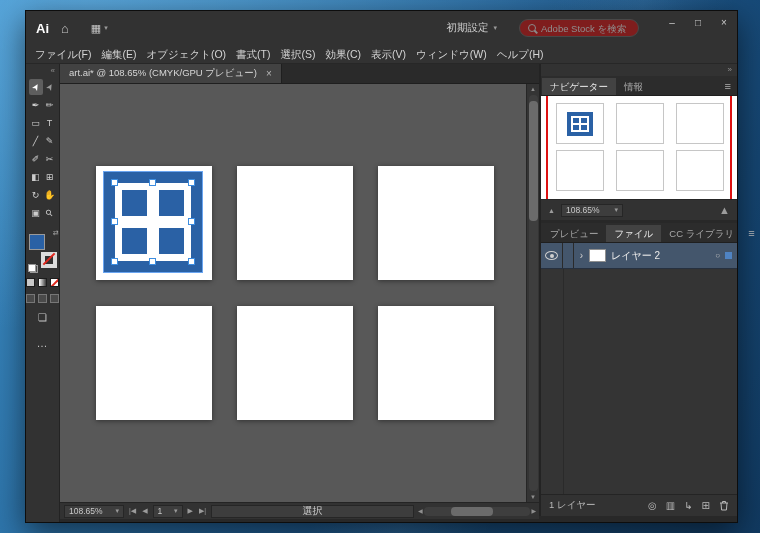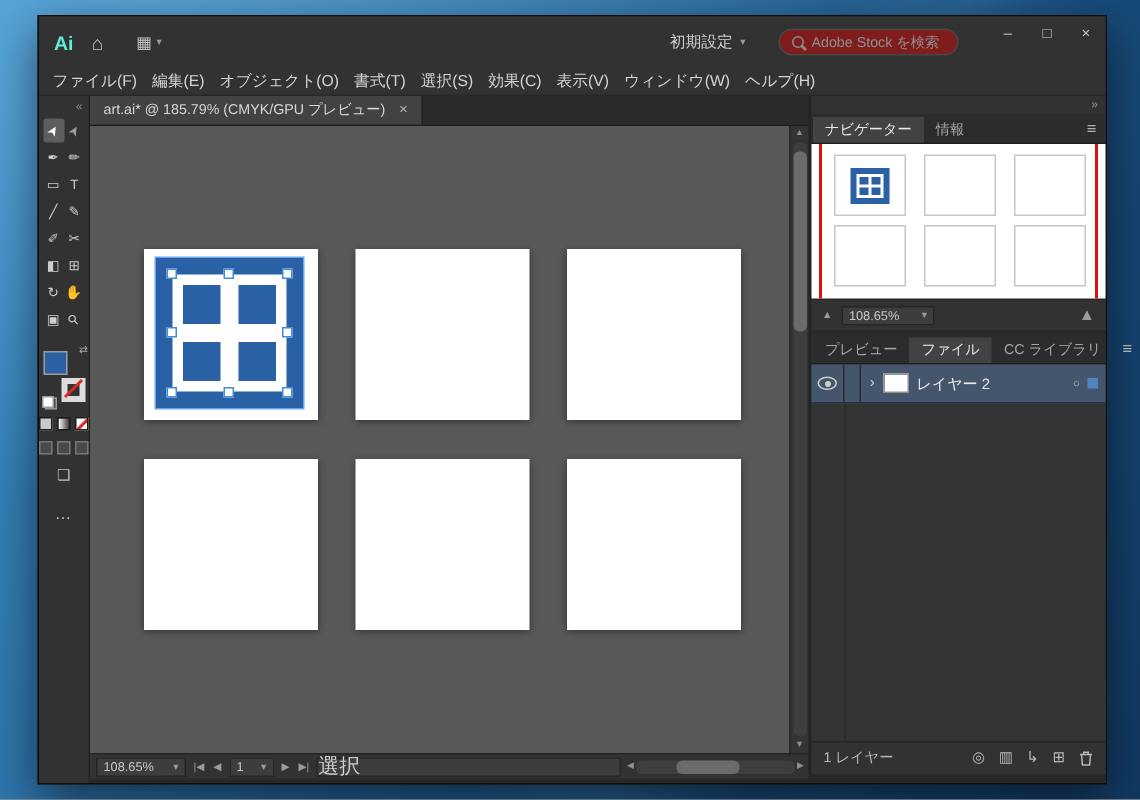--- a/index.html
+++ b/index.html
@@ -6,21 +6,21 @@
   body{width:760px;height:533px;overflow:hidden;font-family:"Liberation Sans","DejaVu Sans",sans-serif}
   .desktop{position:relative;width:760px;height:533px;
     background:
       linear-gradient(115deg, rgba(255,255,255,0) 55%, rgba(130,190,235,.12) 64%, rgba(255,255,255,0) 73%),
       radial-gradient(150% 120% at 12% 0%, rgba(110,185,235,.6) 0%, rgba(110,185,235,0) 52%),
       linear-gradient(118deg,#3d8ec6 0%,#2f77ad 25%,#205d92 50%,#174a78 72%,#113a61 100%);}
   .window{position:absolute;left:25px;top:10px;width:713px;height:513px;background:#333;
     border:1px solid #0d0d0d;box-shadow:0 10px 30px rgba(0,0,0,.55);display:flex;flex-direction:column}
   
   .titlebar{flex:0 0 34px;display:flex;align-items:center;background:#323232;padding-left:6px;gap:8px}
-  .ai-logo{color:#5eead4;font-weight:bold;font-size:13px;padding:2px 4px}
+  .ai-logo{color:#ffffff;font-weight:bold;font-size:13px;padding:2px 4px}
   .tb-icon{color:#c3c3c3;font-size:13px}
   .tb-group{color:#c3c3c3;font-size:11px;display:flex;align-items:center;gap:3px;margin-left:14px}
   .chev{font-size:7px;color:#9a9a9a}
   .spacer{flex:1}
   .workspace{display:flex;align-items:center;gap:5px;color:#cfcfcf;font-size:10.5px;margin-right:14px}
   .searchbox{display:flex;align-items:center;gap:5px;background:#7f1d1d;border:1px solid #484848;border-radius:9px;height:18px;padding:0 8px;width:120px}
   .mag{width:8px;height:8px;border:1.5px solid #8a8a8a;border-radius:50%;position:relative;display:inline-block;flex:0 0 8px}
   .mag::after{content:"";position:absolute;width:4px;height:1.5px;background:#8a8a8a;transform:rotate(45deg);right:-3px;bottom:-1px}
   .search-input{background:transparent;border:none;outline:none;color:#bbb;font-size:9.5px;width:92px;font-family:inherit}
   .search-input::placeholder{color:#8f8f8f}
@@ -78,21 +78,21 @@
   .vscroll{position:absolute;left:500px;top:20px;width:13px;height:418px;background:#343434;border-left:1px solid #262626;display:flex;flex-direction:column;align-items:center}
   .sarrow{color:#8f8f8f;font-size:6px;line-height:10px;height:10px}
   .vtrack{flex:1;width:9px;position:relative;background:#3e3e3e;border-radius:4px;margin:1px 0}
   .vthumb{position:absolute;left:0;top:6px;width:9px;height:120px;background:#6b6b6b;border-radius:4px}
   
   .statusbar{position:absolute;left:34px;top:438px;width:479px;height:17px;background:#323232;border-top:1px solid #242424;display:flex;align-items:center;gap:4px;padding:0 3px 0 4px}
   .sbox{display:flex;align-items:center;justify-content:space-between;background:#3d3d3d;border:1px solid #262626;height:13px;font-size:8.5px;color:#c9c9c9;padding:0 4px}
   .zoom-box{width:60px}
   .ab-field{width:30px}
   .nav-btn{color:#9b9b9b;font-size:7px;padding:0 1px}
-  .status-box{flex:1;display:flex;align-items:center;background:#3d3d3d;border:1px solid #262626;height:13px;font-size:14px;color:#cfcfcf}
+  .status-box{flex:1;display:flex;align-items:center;justify-content:center;background:#3d3d3d;border:1px solid #262626;height:13px;font-size:10px;color:#cfcfcf}
   .hscroll{width:118px;height:13px;display:flex;align-items:center;gap:1px}
   .htrack{flex:1;height:9px;background:#3e3e3e;border-radius:4px;position:relative}
   .hthumb{position:absolute;top:0;left:26%;width:42px;height:9px;background:#6b6b6b;border-radius:4px}
   
   .rightdock{position:absolute;left:513px;right:0;top:0;bottom:6px;background:#323232;border-left:2px solid #232323;display:flex;flex-direction:column}
   .dock-collapse{height:12px;text-align:right;padding-right:5px;color:#8f8f8f;font-size:8px;line-height:12px}
   .ptabs{height:20px;display:flex;align-items:flex-end;background:#2c2c2c;border-bottom:1px solid #1f1f1f;padding-left:1px}
   .ptab{font-size:9.5px;color:#a8a8a8;padding:4px 8px;line-height:1;white-space:nowrap}
   .ptab.active{background:#424242;color:#e8e8e8}
   .pmenu{margin-left:auto;color:#b0b0b0;font-size:11px;padding:0 6px 3px}
@@ -237,21 +237,21 @@
         <div class="mini"></div>
         <div class="mini"></div>
         <div class="mini"></div>
       </div>
       <div class="screenmode">❏</div>
       <div class="moredots">…</div>
     </div>
 
     <div class="tabbar">
       <div class="doc-tab">
-        <span class="tab-title">art.ai* @ 185.79% (CMYK/GPU プレビュー)</span>
+        <span class="tab-title">art.ai* @ 108.65% (CMYK/GPU プレビュー)</span>
         <span class="tab-close">×</span>
       </div>
     </div>
 
     <div class="canvas">
       <div class="artboard ab1">
         <div class="artwork">
           <div class="cell"></div>
           <div class="cell"></div>
           <div class="cell"></div>

